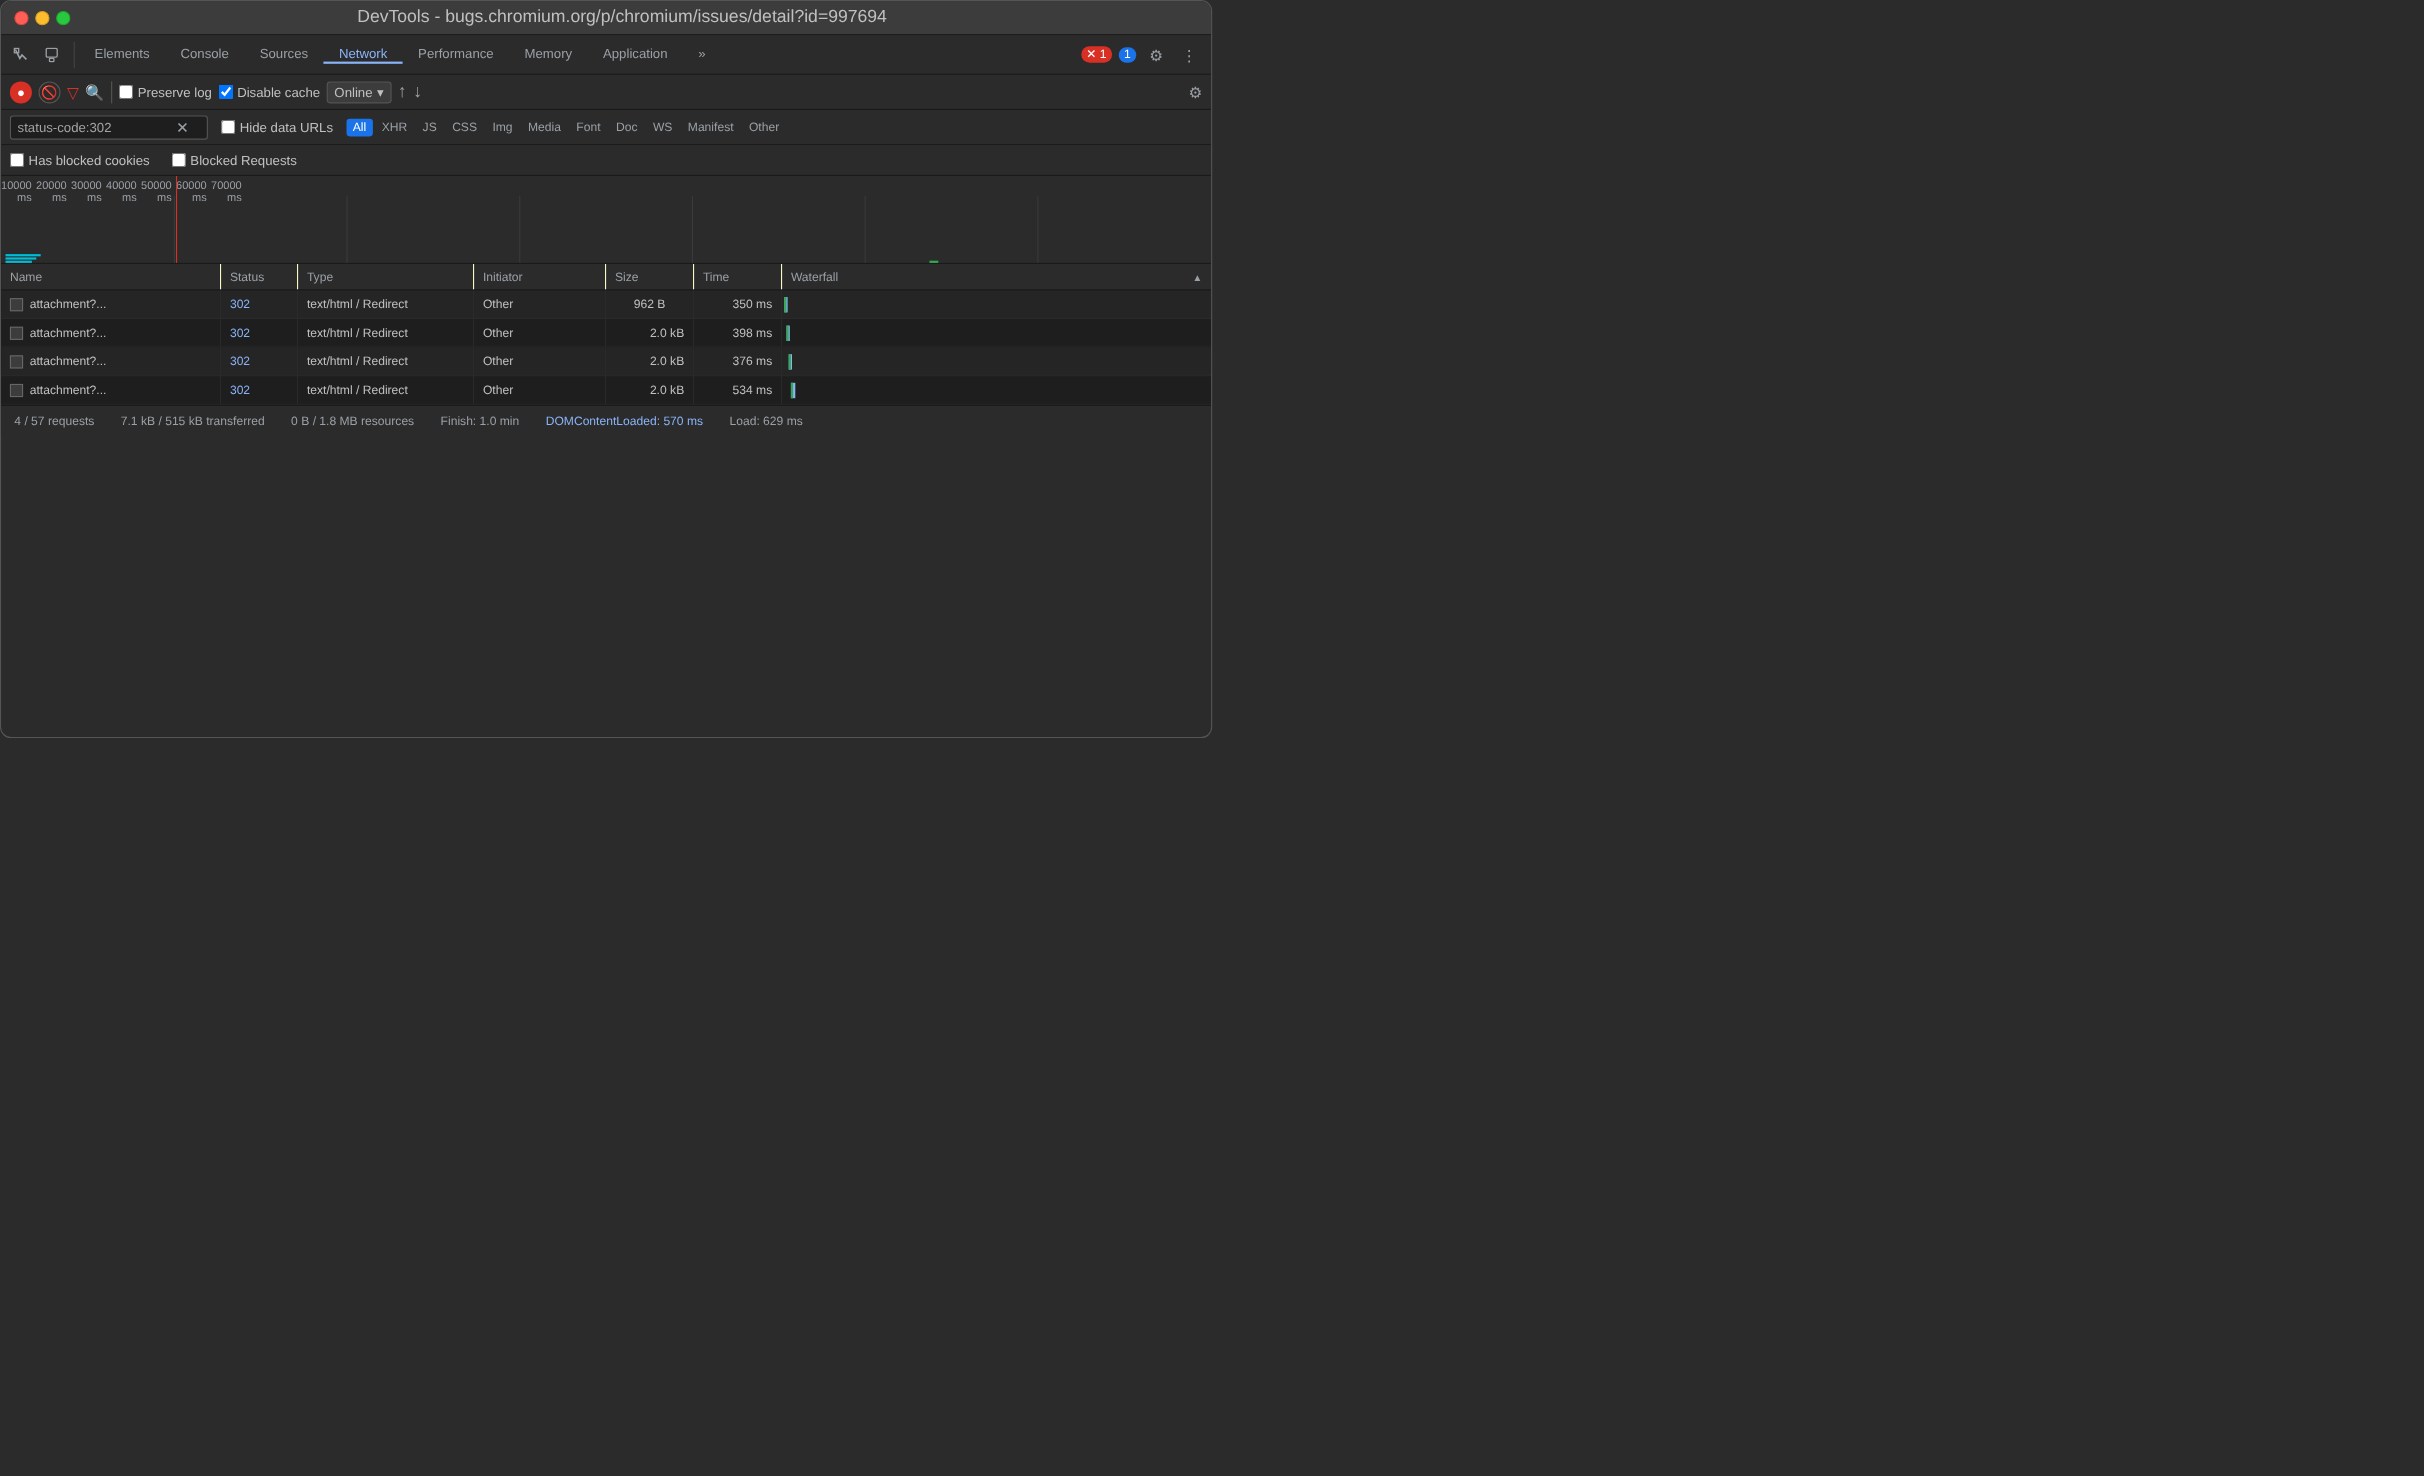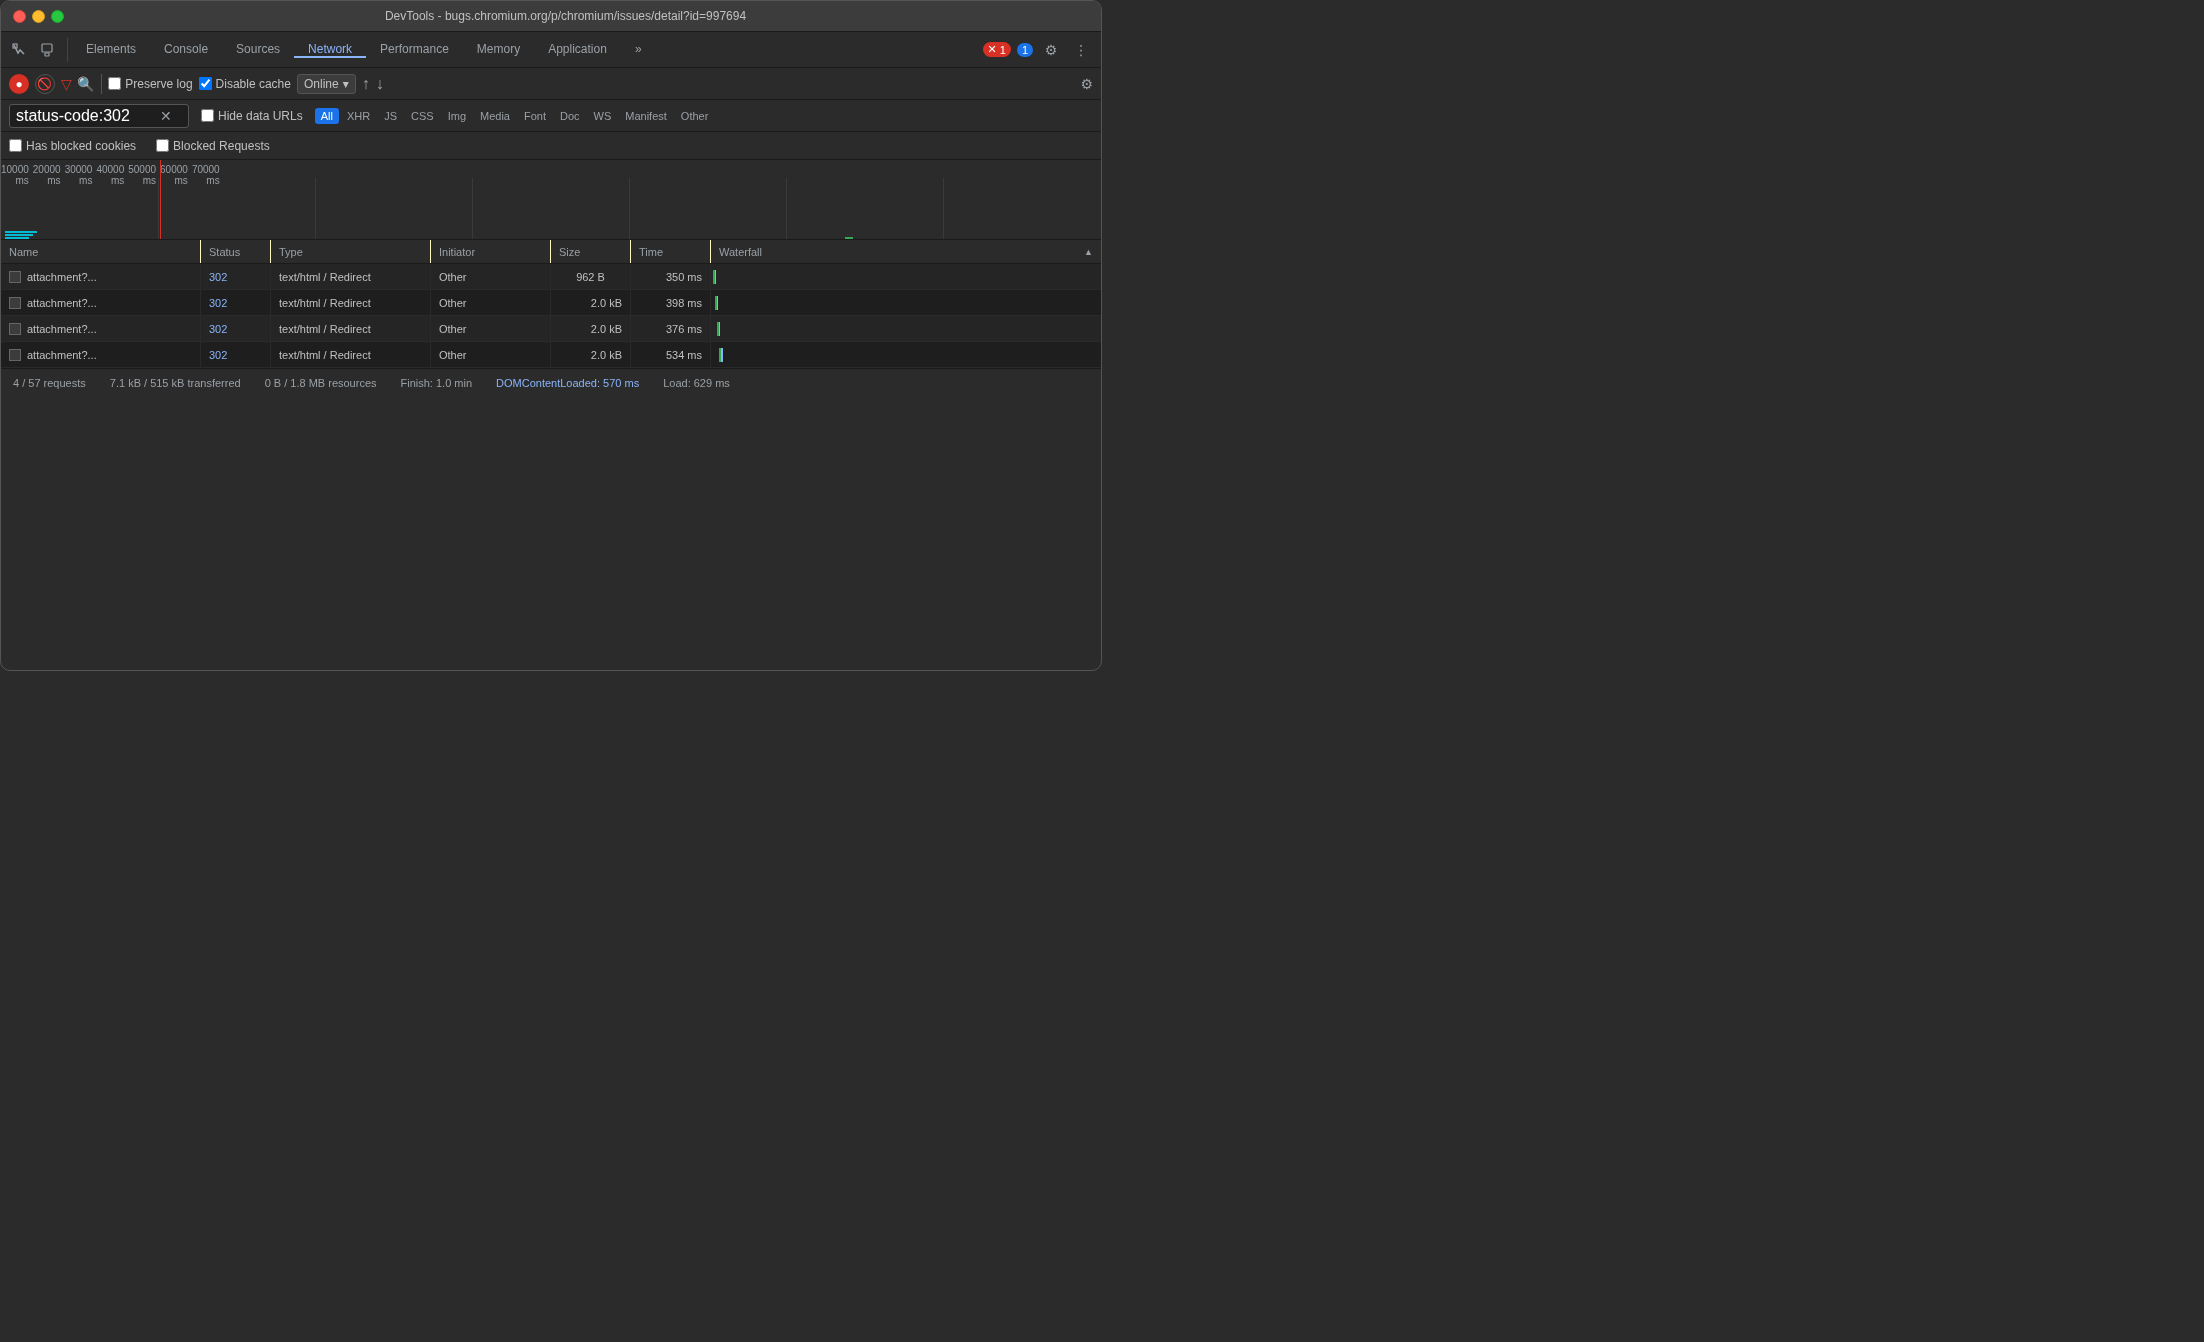--- a/index.html
+++ b/index.html
@@ -31,21 +31,21 @@
       gap: 6px;
     }
     .tb-btn {
       width: 13px; height: 13px; border-radius: 50%;
       display: inline-block;
     }
     .tb-close { background: #ff5f57; border: 1px solid #e0443e; }
     .tb-min { background: #febc2e; border: 1px solid #d4a021; }
     .tb-max { background: #28c840; border: 1px solid #1aab29; }
     .title-bar-title {
-      font-size: 12px;
+      font-size: 16px;
       color: #c0c0c0;
       margin-left: 29px;
     }
     
     .devtools-tabs {
       background: #2b2b2b;
       height: 36px;
       display: flex;
       align-items: center;
       border-bottom: 1px solid #1a1a1a;
@@ -163,22 +163,22 @@
       background: #1e1e1e;
       border: 1px solid #555;
       border-radius: 3px;
       padding: 2px 6px;
       min-width: 180px;
     }
     .filter-input-wrap input {
       background: transparent;
       border: none;
       outline: none;
-      color: #ffffff;
-      font-size: 16px;
+      color: #a3a3a3;
+      font-size: 12px;
       width: 140px;
     }
     .clear-filter {
       color: #9aa0a6; cursor: pointer; font-size: 14px; margin-left: 4px;
     }
     .filter-type-btns {
       display: flex;
       align-items: center;
       gap: 2px;
       margin-left: 8px;

